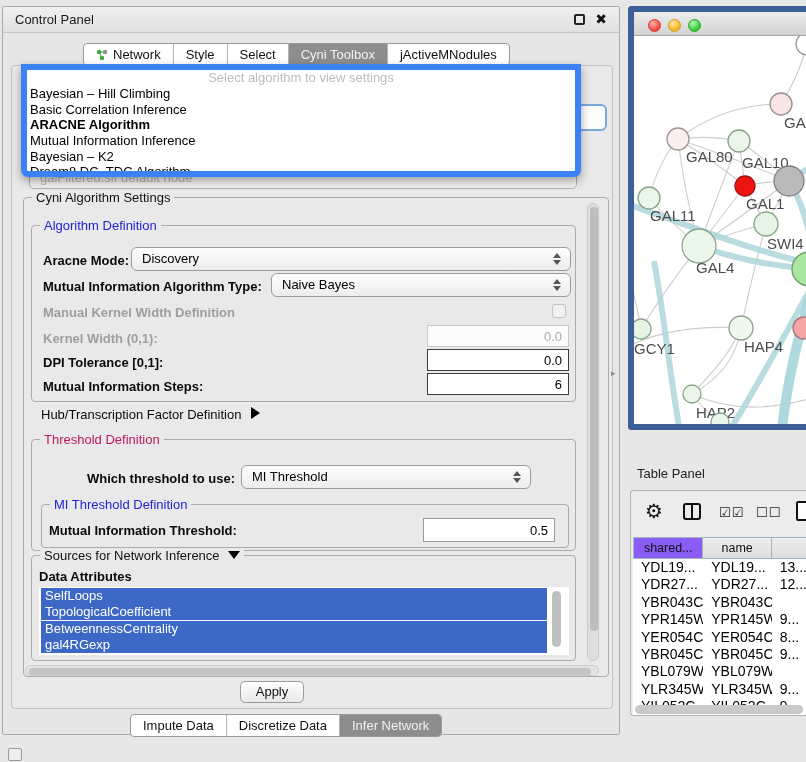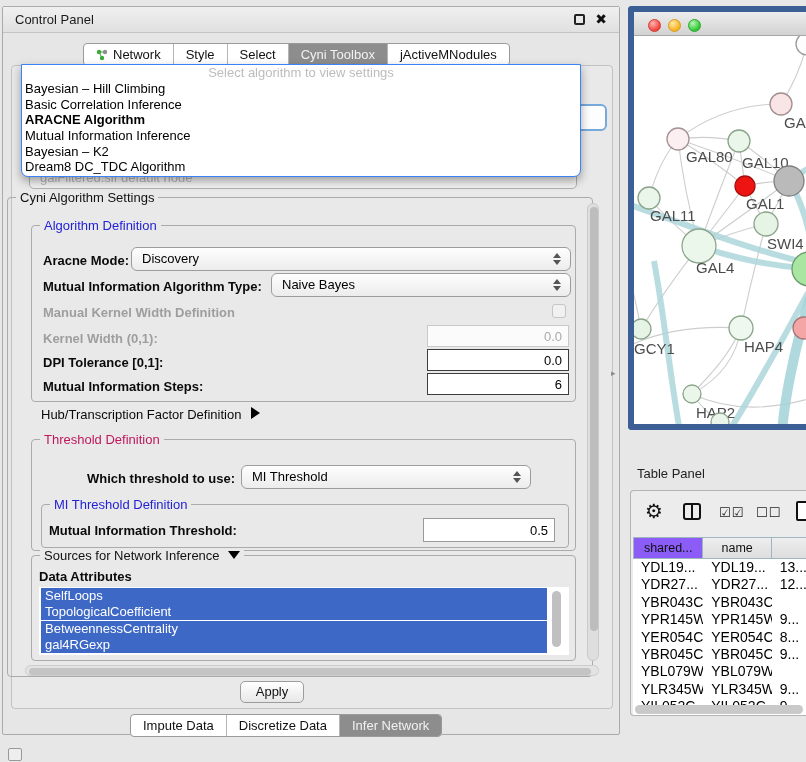--- a/index.html
+++ b/index.html
@@ -28,21 +28,21 @@
             overflow:hidden; height:23px; }
   .tab { display:flex; align-items:center; justify-content:center; padding:0 12px;
          font-size:13px; color:#111; border-right:1px solid #b5b5b5; white-space:nowrap; }
   .tab:last-child { border-right:none; }
   .tab.active { background:#8d8d8d; color:#f2f2f2; }
   .top-tabbar { left:80px; top:36px; }
   .bottom-tabbar { left:127px; top:707px; }
 
   
   .popup { left:18px; top:57px; width:560px; height:113px; background:#fff;
-           border:1px solid #3b82f6; border-radius:0 0 7px 7px;
+           border:6px solid #3b82f6; border-radius:0 0 7px 7px;
            box-shadow:0 4px 10px rgba(0,0,0,.35); z-index:30; overflow:hidden; }
   .popup-header { text-align:center; color:#bcbcbc; font-size:13px; height:16px; line-height:16px; }
   .popup-item { font-size:13px; height:15.7px; line-height:15.7px; padding-left:3px; color:#000; }
   .popup-item.bold { font-weight:bold; }
 
   
   .behind-combo-right { left:570px; top:97px; width:34px; height:27px; background:#fdfdfd;
       border:2px solid #77a9dd; border-radius:6px; z-index:5; }
   .behind-combo-bottom { left:26px; top:160px; width:548px; height:22px; background:#f2f2f2;
       border:1px solid #b0b0b0; border-radius:5px; z-index:5; color:#b5b5b5;
@@ -184,21 +184,21 @@
     <div id="dropdown-items">
         <div class="popup-item">Bayesian – Hill Climbing</div>
         <div class="popup-item">Basic Correlation Inference</div>
         <div class="popup-item bold">ARACNE Algorithm</div>
         <div class="popup-item">Mutual Information Inference</div>
         <div class="popup-item">Bayesian – K2</div>
         <div class="popup-item">Dream8 DC_TDC Algorithm</div>
       </div>
   </div>
 
-  <div class="abs group" style="left:4px; top:190px; width:586px; height:480px;">
+  <div class="abs group" style="left:20px; top:190px; width:586px; height:480px;">
     <span class="gtitle">Cyni Algorithm Settings</span>
   </div>
 
   <div class="abs group" style="left:28px; top:218px; width:545px; height:177px;">
     <span class="gtitle blue">Algorithm Definition</span>
   </div>
 
   <span class="lbl" style="left:40px; top:246px;">Aracne Mode:</span>
   <div class="combo" style="left:128px; top:240px; width:440px;">
     <span>Discovery</span>

